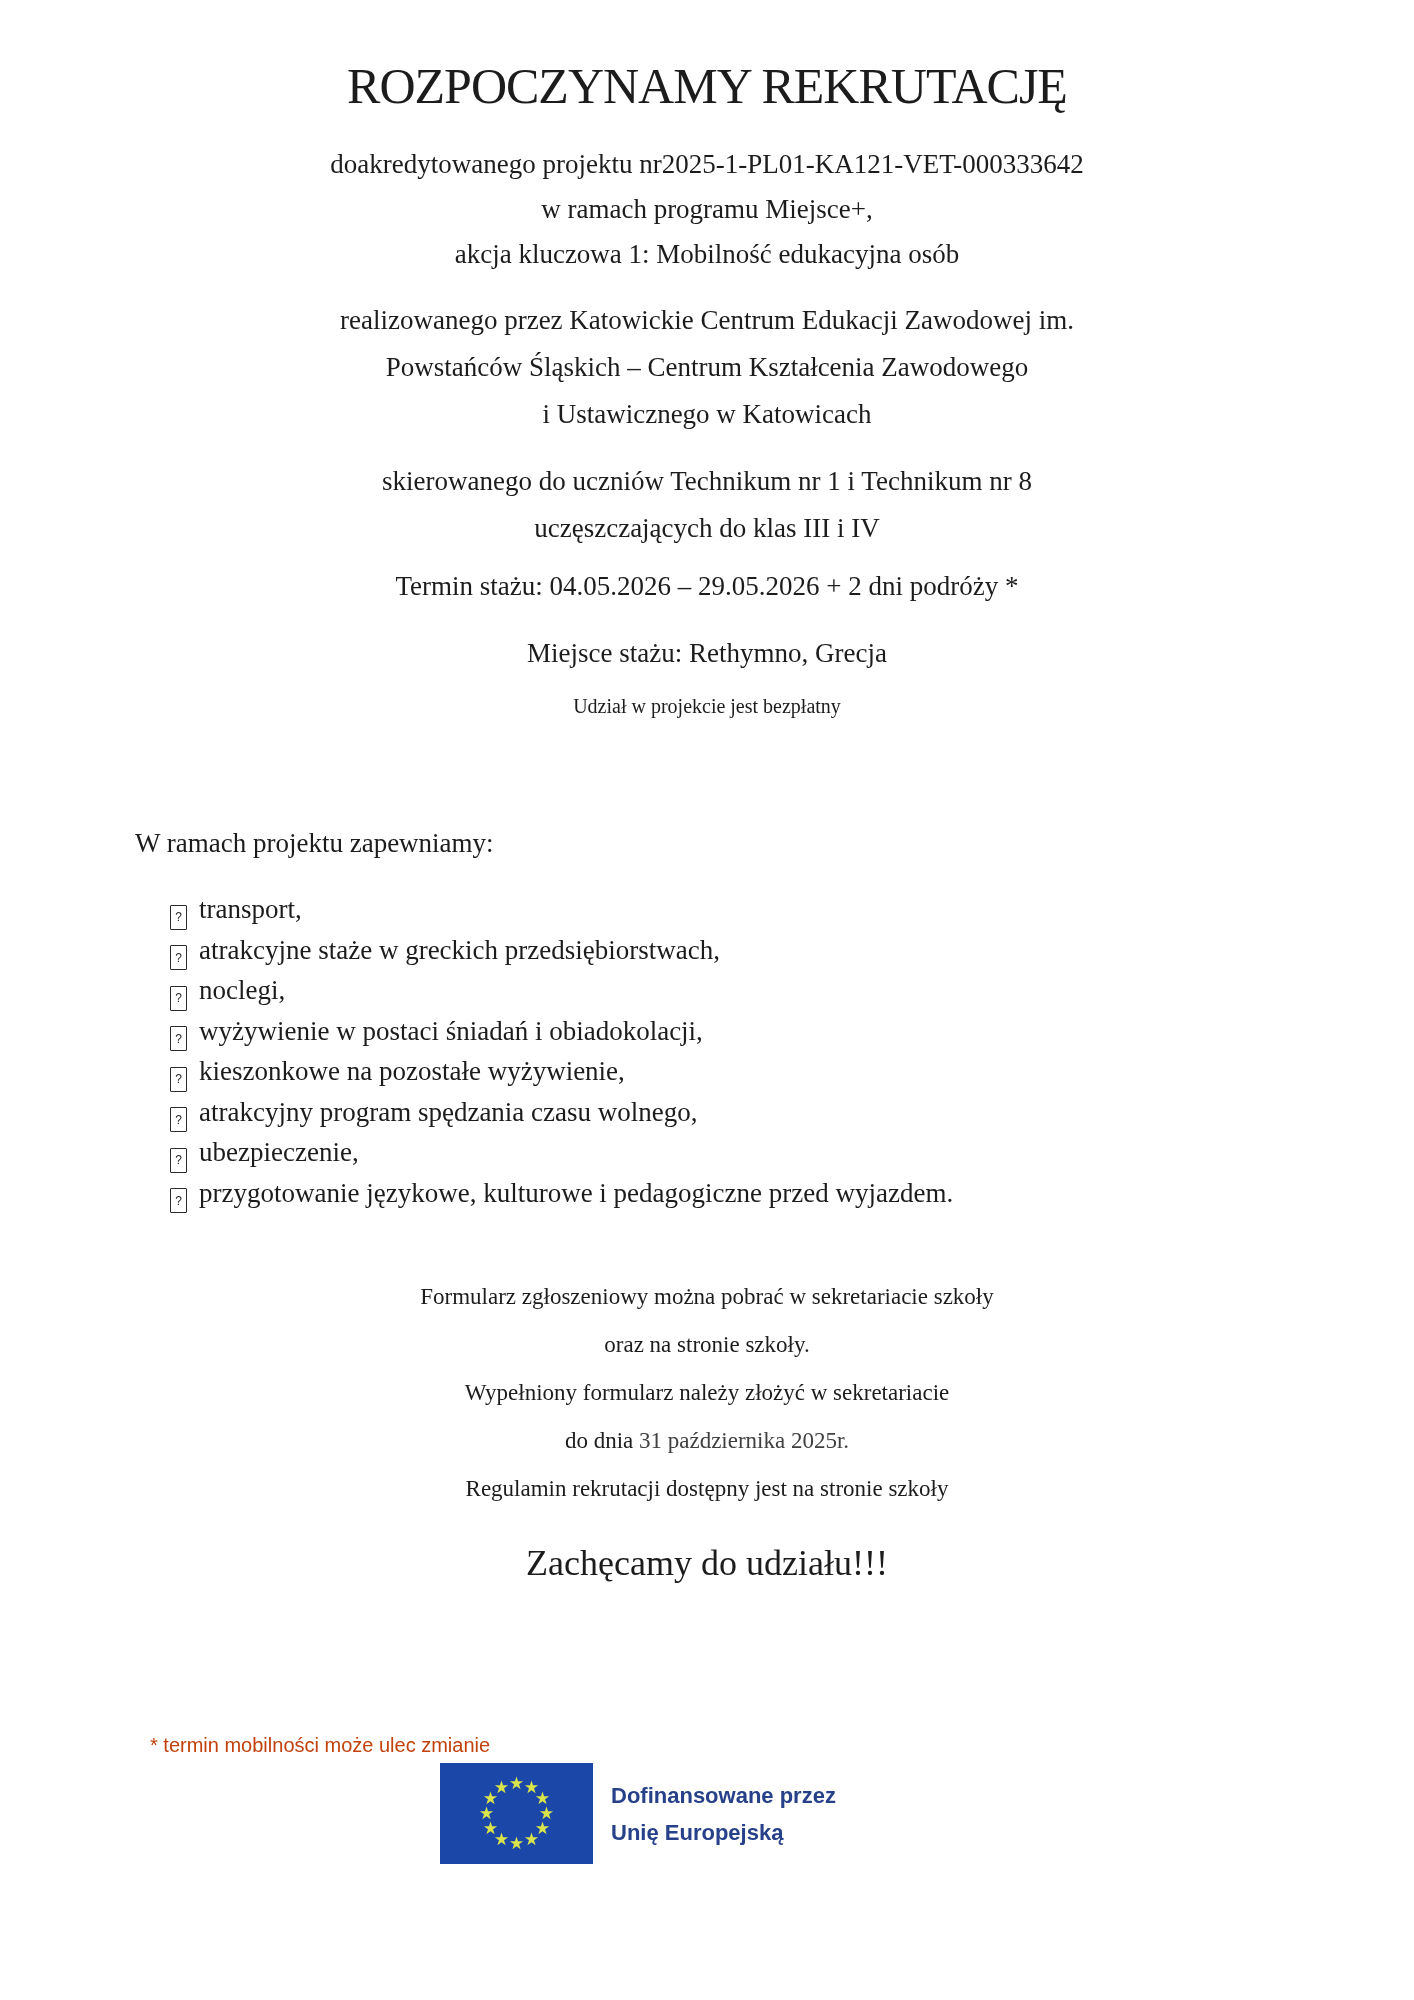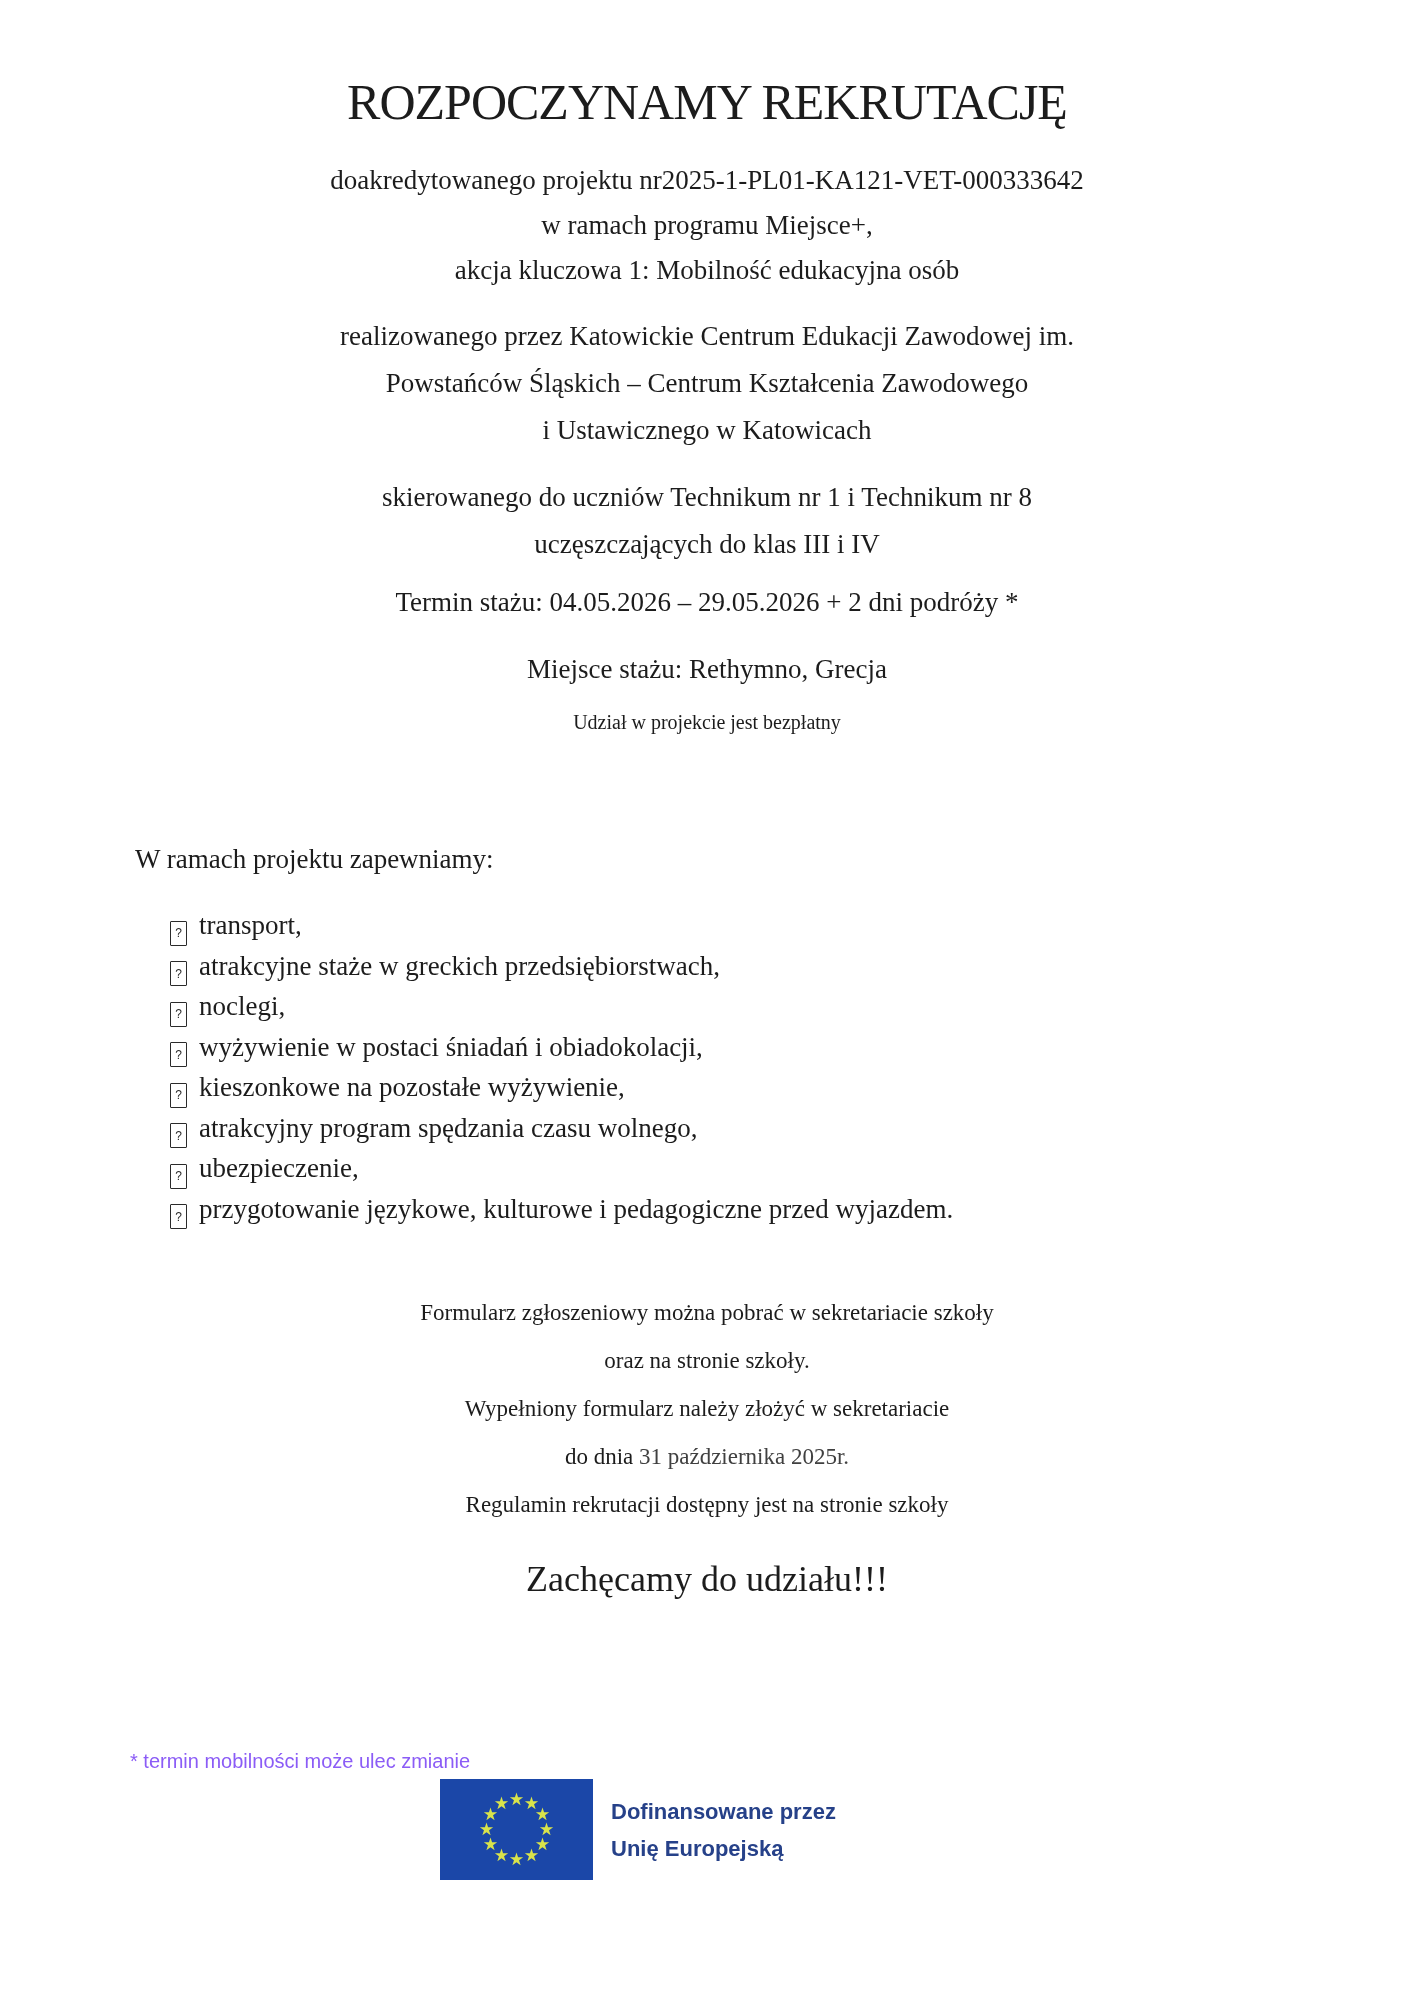--- a/index.html
+++ b/index.html
@@ -5,21 +5,21 @@
   html,body{margin:0;padding:0;}
   body{
     width:1414px;height:2000px;
     background:#ffffff;
     color:#1c1c1c;
     font-family:"Liberation Serif", serif;
     overflow:hidden;
   }
   .doc{
     width:1414px;height:2000px;
-    padding:74px 90px 0 90px;
+    padding:58px 90px 0 90px;
     box-sizing:border-box;
   }
   .center{text-align:center;}
   .page-title{
     font-size:50px;
     font-weight:400;
     line-height:56px;
     margin:0;
     letter-spacing:-1px;
   }
@@ -56,26 +56,26 @@
     font-family:"Liberation Sans", sans-serif;
     color:#2a2a2a;
     margin-right:12px;
     vertical-align:-3px;
   }
   .form-group{margin-top:60px;font-size:23px;line-height:48px;}
   .deadline-date{color:#404040;}
   .cta-line{margin-top:26px;font-size:36px;line-height:48px;}
   .footnote{
     margin-top:146px;
-    margin-left:40px;
+    margin-left:60px;
     font-family:"Liberation Sans", sans-serif;
     font-size:20px;
     line-height:24px;
     text-align:left;
-    color:#8b5cf6;
+    color:#c2410c;
   }
   .eu-row{
     margin-top:6px;
     margin-left:350px;
     display:flex;
     align-items:center;
     gap:18px;
   }
   .eu-flag{
     width:153px;height:101px;

